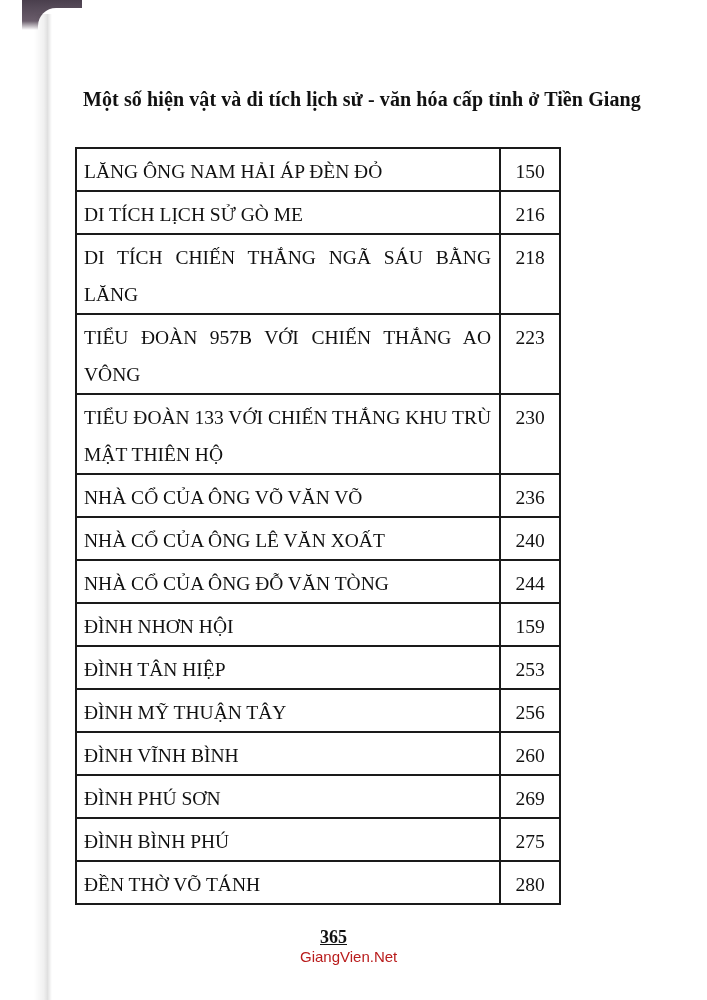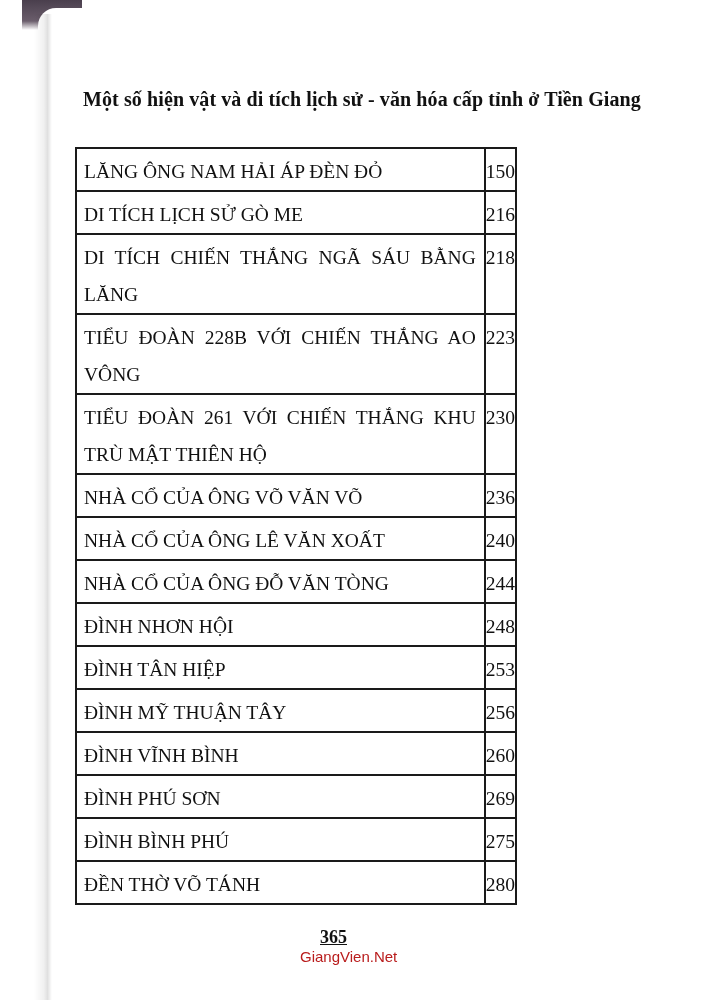--- a/index.html
+++ b/index.html
@@ -49,21 +49,21 @@
       top: 88px;
       font-size: 20px;
       font-weight: bold;
       letter-spacing: 0.1px;
       white-space: nowrap;
     }
     table.toc {
       position: absolute;
       left: 75px;
       top: 147px;
-      width: 442px;
+      width: 486px;
       border-collapse: collapse;
       font-size: 19.5px;
     }
     table.toc td {
       border: 2px solid #1a1a1a;
       vertical-align: top;
       padding: 0;
     }
     td.title-cell {
       width: 407px;
@@ -120,27 +120,27 @@
       <td class="page-cell">216</td>
     </tr>
     <tr>
       <td class="title-cell">
           <span class="title-text">DI TÍCH CHIẾN THẮNG NGÃ SÁU BẰNG LĂNG</span>
         </td>
       <td class="page-cell">218</td>
     </tr>
     <tr>
       <td class="title-cell">
-          <span class="title-text">TIỂU ĐOÀN  228B VỚI CHIẾN THẮNG AO VÔNG</span>
+          <span class="title-text">TIỂU ĐOÀN  957B VỚI CHIẾN THẮNG AO VÔNG</span>
         </td>
       <td class="page-cell">223</td>
     </tr>
     <tr>
       <td class="title-cell">
-          <span class="title-text">TIỂU ĐOÀN 261 VỚI CHIẾN THẮNG KHU TRÙ MẬT THIÊN HỘ</span>
+          <span class="title-text">TIỂU ĐOÀN 133 VỚI CHIẾN THẮNG KHU TRÙ MẬT THIÊN HỘ</span>
         </td>
       <td class="page-cell">230</td>
     </tr>
     <tr>
       <td class="title-cell">
           <span class="title-text">NHÀ CỔ CỦA ÔNG VÕ VĂN VÕ</span>
         </td>
       <td class="page-cell">236</td>
     </tr>
     <tr>
@@ -152,21 +152,21 @@
     <tr>
       <td class="title-cell">
           <span class="title-text">NHÀ CỔ CỦA ÔNG ĐỖ VĂN TÒNG</span>
         </td>
       <td class="page-cell">244</td>
     </tr>
     <tr>
       <td class="title-cell">
           <span class="title-text">ĐÌNH NHƠN HỘI</span>
         </td>
-      <td class="page-cell">248</td>
+      <td class="page-cell">159</td>
     </tr>
     <tr>
       <td class="title-cell">
           <span class="title-text">ĐÌNH TÂN HIỆP</span>
         </td>
       <td class="page-cell">253</td>
     </tr>
     <tr>
       <td class="title-cell">
           <span class="title-text">ĐÌNH MỸ THUẬN TÂY</span>

